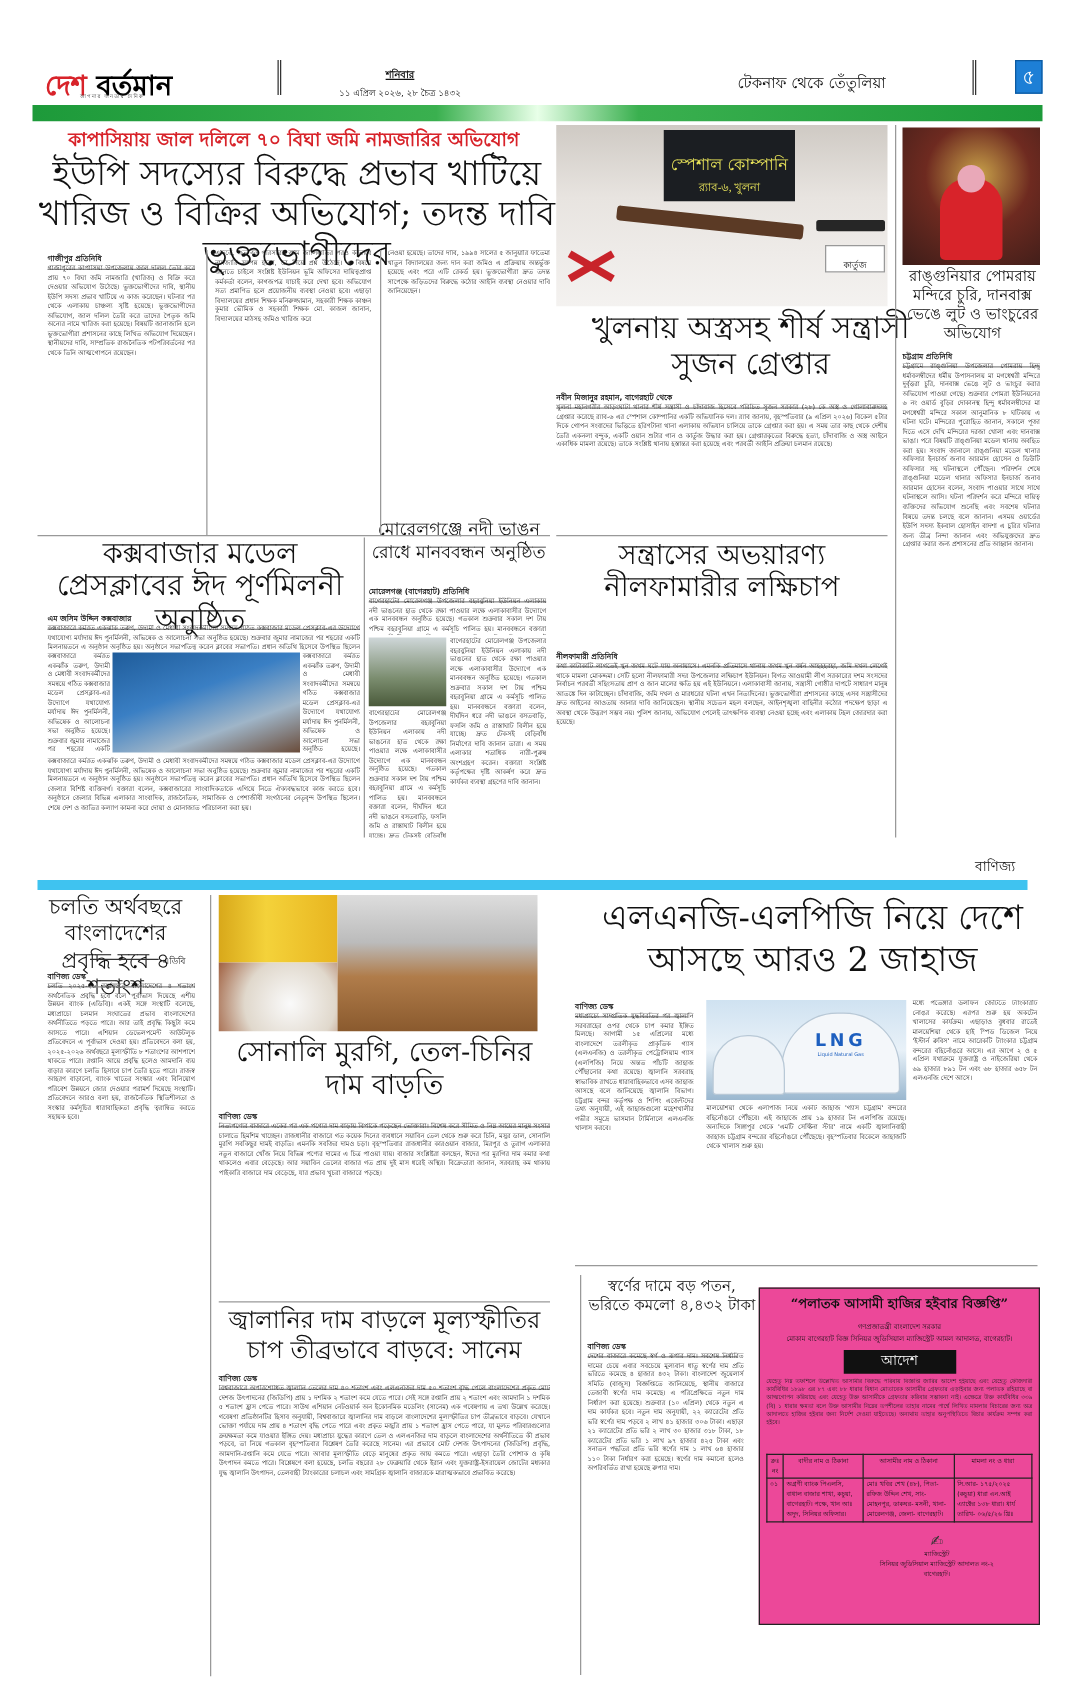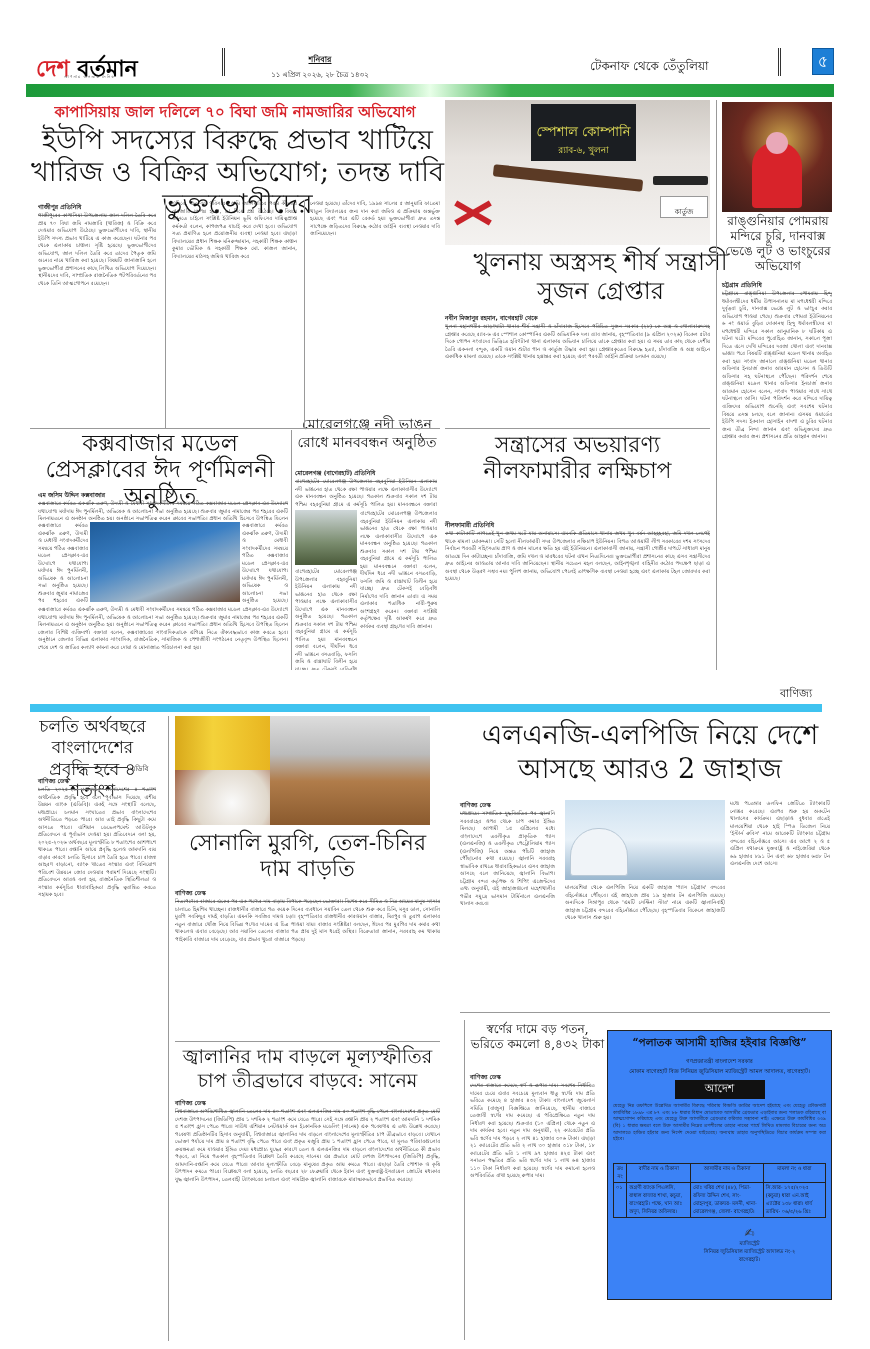--- a/index.html
+++ b/index.html
@@ -18,21 +18,21 @@
   .greenbar { left: 26px; top: 84px; width: 808px; height: 13px; background: linear-gradient(90deg, #1d9a3a 0%, #3ab04f 40%, #e8ffe8 50%, #3ab04f 60%, #1d9a3a 100%); }
   .bluebar { top: 704px; height: 8px; background: #3fc3f0; }
   .kicker { color: #d8232a; font-size: 15px; font-weight: bold; text-align: center; }
   .hl { font-family: "DejaVu Serif", serif; text-align: center; line-height: 1.18; }
   .byline { font-size: 6px; font-weight: bold; border-bottom: 1px solid #888; padding-bottom: 2px; }
   .body { font-size: 5.2px; line-height: 1.45; text-align: justify; color: #222; overflow: hidden; }
   .photo { overflow: hidden; }
   .caption { font-family: "DejaVu Serif", serif; text-align: center; font-size: 12px; line-height: 1.25; }
   .rule { background: #999; height: 1px; }
   .vrule { background: #999; width: 1px; }
-  .notice { border: 1.5px solid #222; background: #3b82f6; }
+  .notice { border: 1.5px solid #222; background: #ec4899; }
   .adesh { background: #111; color: #fff; text-align: center; font-size: 11px; }
   table.ntab { border-collapse: collapse; width: 100%; font-size: 5px; }
   table.ntab td, table.ntab th { border: 1px solid #222; padding: 1px 2px; vertical-align: top; font-weight: normal; }
 </style>
 </head>
 <body>
 
 <div class="abs logo"><span class="a">দেশ</span> <span class="b">বর্তমান</span></div>
 <div class="abs tagline">আপনার জনতার দৈনিক</div>
 <div class="abs vbar" style="left:222px;top:48px;height:28px;"></div>
@@ -46,21 +46,21 @@
 <div class="abs kicker" style="left:30px;top:100px;width:410px;">কাপাসিয়ায় জাল দলিলে ৭০ বিঘা জমি নামজারির অভিযোগ</div>
 <div class="abs hl" style="left:30px;top:124px;width:415px;font-size:27px;">ইউপি সদস্যের বিরুদ্ধে প্রভাব খাটিয়ে খারিজ ও বিক্রির অভিযোগ; তদন্ত দাবি ভুক্তভোগীদের</div>
 <div class="abs byline" style="left:38px;top:202px;width:118px;">গাজীপুর প্রতিনিধি</div>
 <div class="abs body" style="left:38px;top:212px;width:118px;height:215px;">গাজীপুরের কাপাসিয়া উপজেলায় জাল দলিল তৈরি করে প্রায় ৭০ বিঘা জমি নামজারি (খারিজ) ও বিক্রি করে দেওয়ার অভিযোগ উঠেছে। ভুক্তভোগীদের দাবি, স্থানীয় ইউপি সদস্য প্রভাব খাটিয়ে এ কাজ করেছেন। ঘটনার পর থেকে এলাকায় চাঞ্চল্য সৃষ্টি হয়েছে। ভুক্তভোগীদের অভিযোগ, জাল দলিল তৈরি করে তাদের পৈতৃক জমি অন্যের নামে খারিজ করা হয়েছে। বিষয়টি জানাজানি হলে ভুক্তভোগীরা প্রশাসনের কাছে লিখিত অভিযোগ দিয়েছেন। স্থানীয়দের দাবি, সাম্প্রতিক রাজনৈতিক পটপরিবর্তনের পর থেকে তিনি আত্মগোপনে রয়েছেন।</div>
 <div class="abs body" style="left:172px;top:200px;width:125px;height:227px;">এদিকে, এত বড় পরিসরের জমি জালিয়াতির পরও কীভাবে নামজারি সম্পন্ন হলো, তা নিয়ে প্রশ্ন উঠেছে। এ বিষয়ে জানতে চাইলে সংশ্লিষ্ট ইউনিয়ন ভূমি অফিসের দায়িত্বপ্রাপ্ত কর্মকর্তা বলেন, কাগজপত্র যাচাই করে দেখা হবে। অভিযোগ সত্য প্রমাণিত হলে প্রয়োজনীয় ব্যবস্থা নেওয়া হবে। এছাড়া বিদ্যালয়ের প্রধান শিক্ষক মনিরুজ্জামান, সহকারী শিক্ষক কাঞ্চন কুমার ভৌমিক ও সহকারী শিক্ষক মো. কাজল জানান, বিদ্যালয়ের মাঠসহ জমিও খারিজ করে</div>
 <div class="abs body" style="left:310px;top:200px;width:130px;height:227px;">নেওয়া হয়েছে। তাঁদের দাবি, ১৯৯৪ সালের ৫ জানুয়ারি ফাতেমা খাতুন বিদ্যালয়ের জন্য দান করা জমিও এ প্রক্রিয়ায় অন্তর্ভুক্ত হয়েছে এবং পরে এটি রেকর্ড হয়। ভুক্তভোগীরা দ্রুত তদন্ত সাপেক্ষে জড়িতদের বিরুদ্ধে কঠোর আইনি ব্যবস্থা নেওয়ার দাবি জানিয়েছেন।</div>
 
 <div class="abs photo" style="left:445px;top:100px;width:265px;height:145px;background:linear-gradient(#cfcac4 0%,#e8e4e0 40%,#f4f2f0 100%);">
   <div class="abs" style="left:86px;top:4px;width:105px;height:57px;background:#1b1e22;color:#e9e45a;text-align:center;">
     <div style="font-size:13px;margin-top:18px;font-family:'DejaVu Serif',serif;">স্পেশাল কোম্পানি</div>
-    <div style="font-size:9px;">র‍্যাব-৬, খুলনা</div>
+    <div style="font-size:9px;font-family:Liberation Serif, serif;">র‍্যাব-৬, খুলনা</div>
   </div>
   <div class="abs" style="left:48px;top:72px;width:150px;height:12px;background:#5b3a25;transform:rotate(6deg);border-radius:3px;"></div>
   <div class="abs" style="left:208px;top:76px;width:55px;height:9px;background:#262626;border-radius:2px;"></div>
   <div class="abs" style="left:8px;top:110px;width:40px;height:6px;background:#c8232a;transform:rotate(-30deg);"></div>
   <div class="abs" style="left:8px;top:110px;width:40px;height:6px;background:#c8232a;transform:rotate(30deg);"></div>
   <div class="abs" style="left:215px;top:96px;width:48px;height:22px;background:#fff;border:1px solid #999;font-size:7px;text-align:center;padding-top:9px;">কার্তুজ</div>
 </div>
 <div class="abs hl" style="left:468px;top:248px;width:265px;font-size:24px;line-height:1.2;">খুলনায় অস্ত্রসহ শীর্ষ সন্ত্রাসী সুজন গ্রেপ্তার</div>
 <div class="abs byline" style="left:445px;top:313px;width:265px;">নবীন মিজানুর রহমান, বাগেরহাট থেকে</div>
 <div class="abs body" style="left:445px;top:323px;width:265px;height:104px;">খুলনা মহানগরীর আড়ংঘাটা থানার শীর্ষ সন্ত্রাসী ও চাঁদাবাজ হিসেবে পরিচিত সুজন সরকার (২৮) কে অস্ত্র ও গোলাবারুদসহ গ্রেপ্তার করেছে র‍্যাব-৬ এর স্পেশাল কোম্পানির একটি অভিযানিক দল। র‍্যাব জানায়, বৃহস্পতিবার (৯ এপ্রিল ২০২৬) বিকেল ৫টার দিকে গোপন সংবাদের ভিত্তিতে হরিণটানা থানা এলাকায় অভিযান চালিয়ে তাকে গ্রেপ্তার করা হয়। এ সময় তার কাছ থেকে দেশীয় তৈরি একনলা বন্দুক, একটি ওয়ান শুটার গান ও কার্তুজ উদ্ধার করা হয়। গ্রেপ্তারকৃতের বিরুদ্ধে হত্যা, চাঁদাবাজি ও অস্ত্র আইনে একাধিক মামলা রয়েছে। তাকে সংশ্লিষ্ট থানায় হস্তান্তর করা হয়েছে এবং পরবর্তী আইনি প্রক্রিয়া চলমান রয়েছে।</div>
@@ -109,20 +109,24 @@
 <div class="abs body" style="left:175px;top:898px;width:265px;height:140px;">নিত্যপণ্যের বাজারে একের পর এক পণ্যের দাম বাড়ায় বিপাকে পড়েছেন ভোক্তারা। বিশেষ করে সীমিত ও নিম্ন আয়ের মানুষ সংসার চালাতে হিমশিম খাচ্ছেন। রাজধানীর বাজারে গত কয়েক দিনের ব্যবধানে সয়াবিন তেল থেকে শুরু করে চিনি, মসুর ডাল, সোনালি মুরগি সবকিছুর দামই বাড়তি। এমনকি সবজির দামও চড়া। বৃহস্পতিবার রাজধানীর কারওয়ান বাজার, মিরপুর ও তুরাগ এলাকার নতুন বাজারে খোঁজ নিয়ে বিভিন্ন পণ্যের দামের এ চিত্র পাওয়া যায়। বাজার সংশ্লিষ্টরা বলছেন, ঈদের পর মুরগির দাম কমার কথা থাকলেও এবার বেড়েছে। আর সয়াবিন তেলের বাজার গত প্রায় দুই মাস ধরেই অস্থির। বিক্রেতারা জানান, সরবরাহ কম থাকায় পাইকারি বাজারে দাম বেড়েছে, যার প্রভাব খুচরা বাজারে পড়ছে।</div>
 
 <div class="abs hl" style="left:175px;top:1045px;width:265px;font-size:19px;line-height:1.25;">জ্বালানির দাম বাড়লে মূল্যস্ফীতির চাপ তীব্রভাবে বাড়বে: সানেম</div>
 <div class="abs byline" style="left:175px;top:1098px;width:265px;">বাণিজ্য ডেস্ক</div>
 <div class="abs body" style="left:175px;top:1108px;width:265px;height:233px;">বিশ্ববাজারে অপরিশোধিত জ্বালানি তেলের দাম ৪০ শতাংশ এবং এলএনজির দাম ৫০ শতাংশ বৃদ্ধি পেলে বাংলাদেশের প্রকৃত মোট দেশজ উৎপাদনের (জিডিপি) প্রায় ১ দশমিক ২ শতাংশ কমে যেতে পারে। সেই সঙ্গে রপ্তানি প্রায় ২ শতাংশ এবং আমদানি ১ দশমিক ৫ শতাংশ হ্রাস পেতে পারে। সাউথ এশিয়ান নেটওয়ার্ক অন ইকোনমিক মডেলিং (সানেম) এক গবেষণায় এ তথ্য উল্লেখ করেছে। গবেষণা প্রতিষ্ঠানটির হিসাব অনুযায়ী, বিশ্ববাজারে জ্বালানির দাম বাড়লে বাংলাদেশের মূল্যস্ফীতির চাপ তীব্রভাবে বাড়বে। যেখানে ভোক্তা পর্যায়ে দাম প্রায় ৪ শতাংশ বৃদ্ধি পেতে পারে এবং প্রকৃত মজুরি প্রায় ১ শতাংশ হ্রাস পেতে পারে, যা মূলত পরিবারগুলোর ক্রয়ক্ষমতা কমে যাওয়ার ইঙ্গিত দেয়। মধ্যপ্রাচ্য যুদ্ধের কারণে তেল ও এলএনজির দাম বাড়লে বাংলাদেশের অর্থনীতিতে কী প্রভাব পড়বে, তা নিয়ে গতকাল বৃহস্পতিবার বিশ্লেষণ তৈরি করেছে সানেম। এর প্রভাবে মোট দেশজ উৎপাদনের (জিডিপি) প্রবৃদ্ধি, আমদানি-রপ্তানি কমে যেতে পারে। আবার মূল্যস্ফীতি বেড়ে মানুষের প্রকৃত আয় কমতে পারে। এছাড়া তৈরি পোশাক ও কৃষি উৎপাদন কমতে পারে। বিশ্লেষণে বলা হয়েছে, চলতি বছরের ২৮ ফেব্রুয়ারি থেকে ইরান এবং যুক্তরাষ্ট্র-ইসরায়েল জোটের মধ্যকার যুদ্ধ জ্বালানি উৎপাদন, তেলবাহী ট্যাংকারের চলাচল এবং সামগ্রিক জ্বালানি বাজারকে মারাত্মকভাবে প্রভাবিত করেছে।</div>
 
 <div class="abs hl" style="left:460px;top:718px;width:380px;font-size:27px;line-height:1.25;">এলএনজি-এলপিজি নিয়ে দেশে আসছে আরও 2 জাহাজ</div>
 <div class="abs byline" style="left:460px;top:800px;width:90px;">বাণিজ্য ডেস্ক</div>
 <div class="abs body" style="left:460px;top:810px;width:95px;height:195px;">মধ্যপ্রাচ্যে সাম্প্রতিক যুদ্ধবিরতির পর জ্বালানি সরবরাহের ওপর থেকে চাপ কমার ইঙ্গিত মিলছে। আগামী ১৫ এপ্রিলের মধ্যে বাংলাদেশে তরলীকৃত প্রাকৃতিক গ্যাস (এলএনজি) ও তরলীকৃত পেট্রোলিয়াম গ্যাস (এলপিজি) নিয়ে অন্তত পাঁচটি জাহাজ পৌঁছানোর কথা রয়েছে। জ্বালানি সরবরাহ স্বাভাবিক রাখতে ধারাবাহিকভাবে এসব জাহাজ আসছে বলে জানিয়েছে জ্বালানি বিভাগ। চট্টগ্রাম বন্দর কর্তৃপক্ষ ও শিপিং এজেন্টদের তথ্য অনুযায়ী, এই জাহাজগুলো মহেশখালীর গভীর সমুদ্রে ভাসমান টার্মিনালে এলএনজি খালাস করবে।</div>
 <div class="abs photo" style="left:565px;top:800px;width:160px;height:80px;background:linear-gradient(180deg,#cfe2f1 0%,#e8f1f8 50%,#9ab7cf 100%);">
+  <div class="abs" style="left:60px;top:10px;width:95px;height:65px;background:#f4f7fa;border-radius:45px 45px 4px 4px;border:1px solid #b8c8d6;">
+    <div style="text-align:center;color:#1d5fbf;font-weight:bold;font-size:14px;margin-top:14px;letter-spacing:3px;">LNG</div>
+    <div style="text-align:center;color:#1d5fbf;font-size:4px;">Liquid Natural Gas</div>
+  </div>
   <div class="abs" style="left:5px;top:28px;width:58px;height:48px;background:#f0f4f8;border-radius:28px 28px 3px 3px;border:1px solid #b8c8d6;"></div>
 </div>
 <div class="abs body" style="left:565px;top:884px;width:160px;height:122px;">মালয়েশিয়া থেকে এলপিজি নিয়ে একটি জাহাজ 'গ্যাস চট্টগ্রাম' বন্দরের বহির্নোঙরে পৌঁছবে। এই জাহাজে প্রায় ১৯ হাজার টন এলপিজি রয়েছে। অন্যদিকে সিঙ্গাপুর থেকে 'এমটি সেফ্টিনা স্টার' নামে একটি জ্বালানিবাহী জাহাজ চট্টগ্রাম বন্দরের বহির্নোঙরে পৌঁছেছে। বৃহস্পতিবার বিকেলে জাহাজটি থেকে খালাস শুরু হয়।</div>
 <div class="abs body" style="left:730px;top:800px;width:100px;height:205px;">মধ্যে পতেঙ্গার ডলফিন জেটিতে ট্যাংকারটি নোঙর করেছে। এরপর শুরু হয় অকটেন খালাসের কার্যক্রম। এছাড়াও বুধবার রাতেই মালয়েশিয়া থেকে হাই স্পিড ডিজেল নিয়ে 'ইস্টার্ন রুবিস' নামে আরেকটি ট্যাংকার চট্টগ্রাম বন্দরের বহির্নোঙরে আসে। এর আগে ২ ও ৫ এপ্রিল যথাক্রমে যুক্তরাষ্ট্র ও নাইজেরিয়া থেকে ৬৯ হাজার ৮৯১ টন এবং ৬৮ হাজার ৬৫৮ টন এলএনজি দেশে আসে।</div>
 
 <div class="abs hl" style="left:470px;top:1022px;width:135px;font-size:12px;line-height:1.25;">স্বর্ণের দামে বড় পতন, ভরিতে কমলো ৪,৪৩২ টাকা</div>
 <div class="abs byline" style="left:470px;top:1072px;width:120px;">বাণিজ্য ডেস্ক</div>
 <div class="abs body" style="left:470px;top:1082px;width:125px;height:258px;">দেশের বাজারে কমেছে স্বর্ণ ও রূপার দাম। সবশেষ নির্ধারিত দামের চেয়ে এবার সবচেয়ে মূল্যবান ধাতু স্বর্ণের দাম প্রতি ভরিতে কমেছে ৪ হাজার ৪৩২ টাকা। বাংলাদেশ জুয়েলার্স সমিতি (বাজুস) বিজ্ঞপ্তিতে জানিয়েছে, স্থানীয় বাজারে তেজাবী স্বর্ণের দাম কমেছে। এ পরিপ্রেক্ষিতে নতুন দাম নির্ধারণ করা হয়েছে। শুক্রবার (১০ এপ্রিল) থেকে নতুন এ দাম কার্যকর হবে। নতুন দাম অনুযায়ী, ২২ ক্যারেটের প্রতি ভরি স্বর্ণের দাম পড়বে ২ লাখ ৪১ হাজার ৩০৬ টাকা। এছাড়া ২১ ক্যারেটের প্রতি ভরি ২ লাখ ৩০ হাজার ৩১৮ টাকা, ১৮ ক্যারেটের প্রতি ভরি ১ লাখ ৯৭ হাজার ৪২৫ টাকা এবং সনাতন পদ্ধতির প্রতি ভরি স্বর্ণের দাম ১ লাখ ৬৪ হাজার ১১০ টাকা নির্ধারণ করা হয়েছে। স্বর্ণের দাম কমানো হলেও অপরিবর্তিত রাখা হয়েছে রুপার দাম।</div>
 
 <div class="abs notice" style="left:607px;top:1030px;width:225px;height:270px;padding:4px 5px;">

